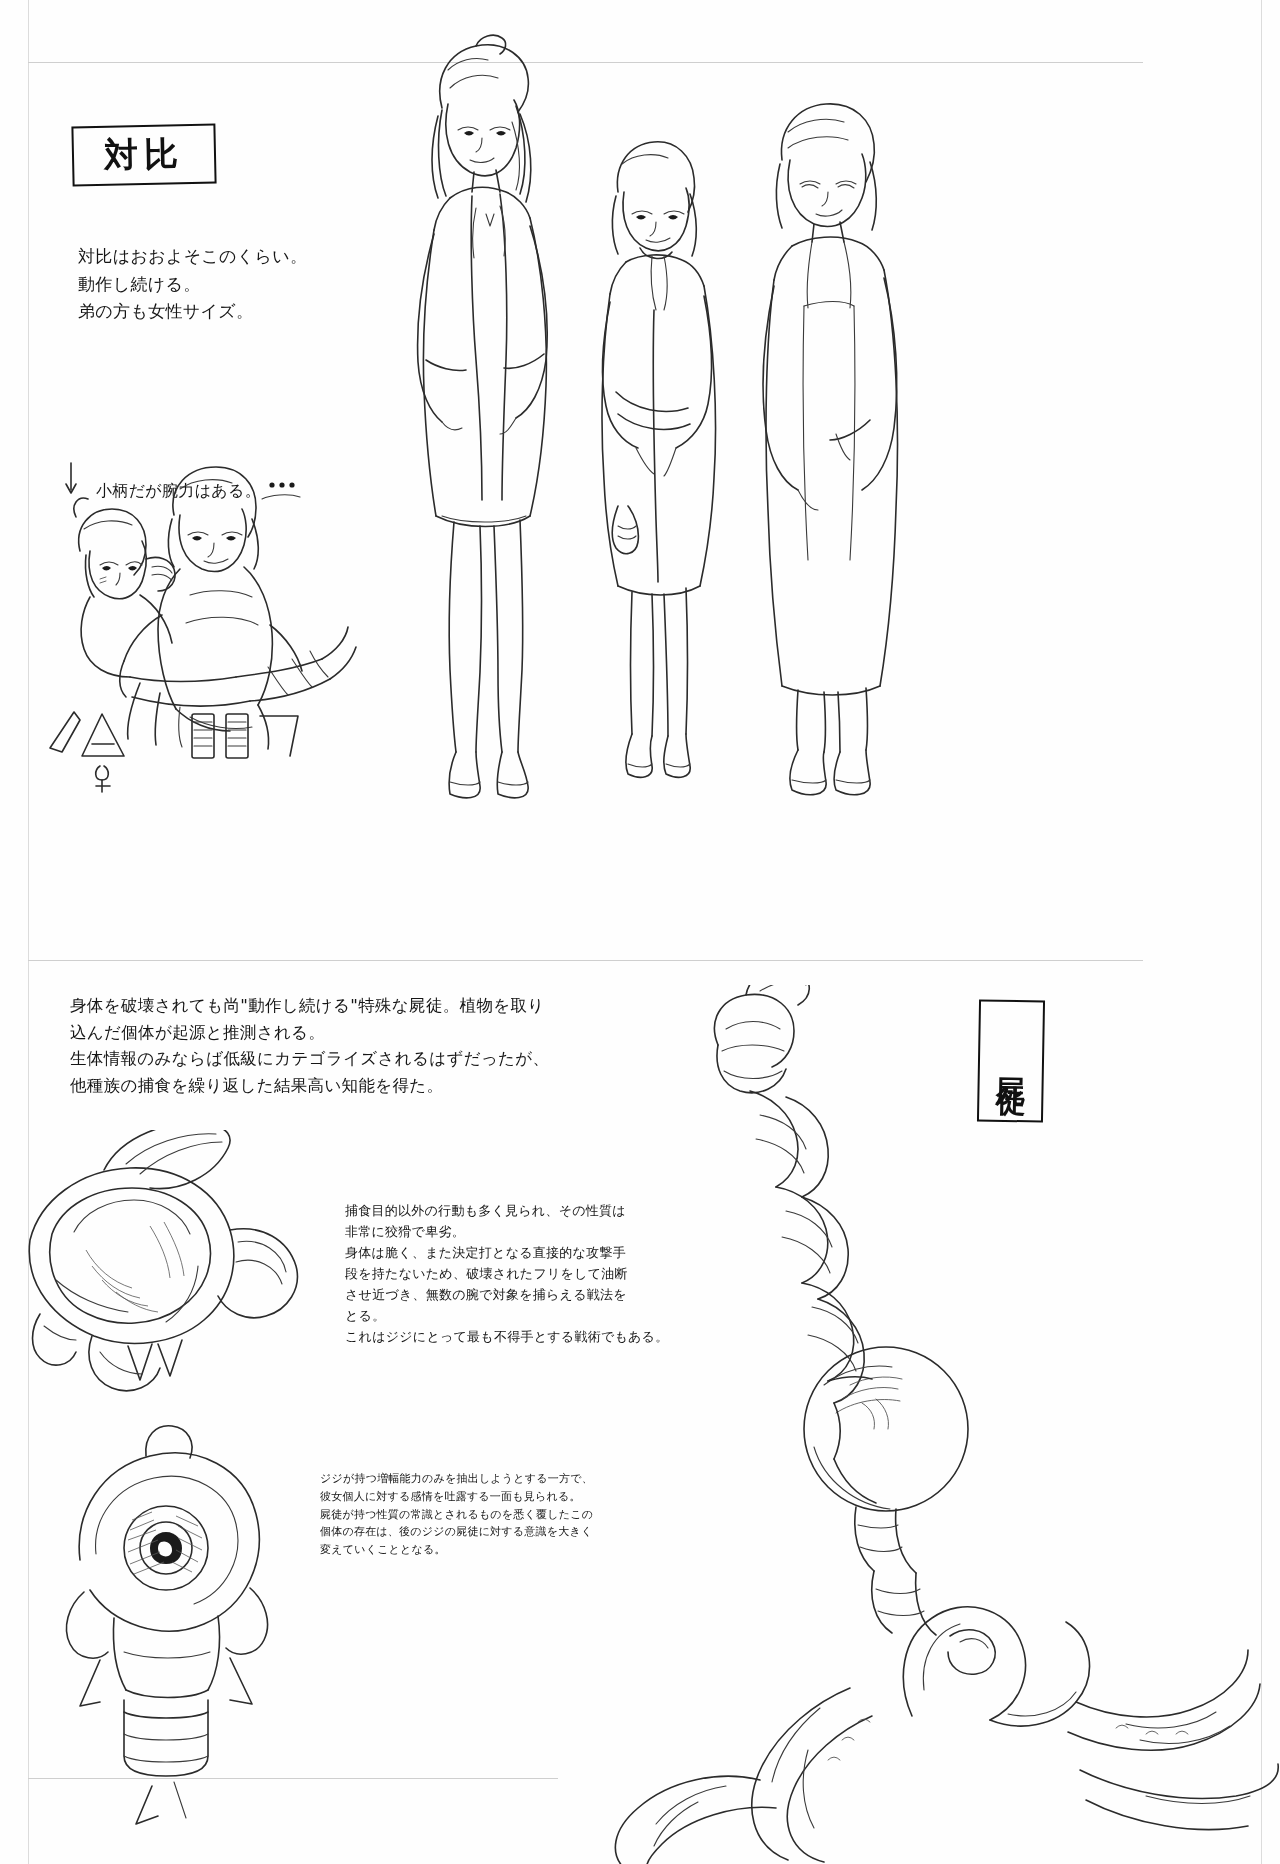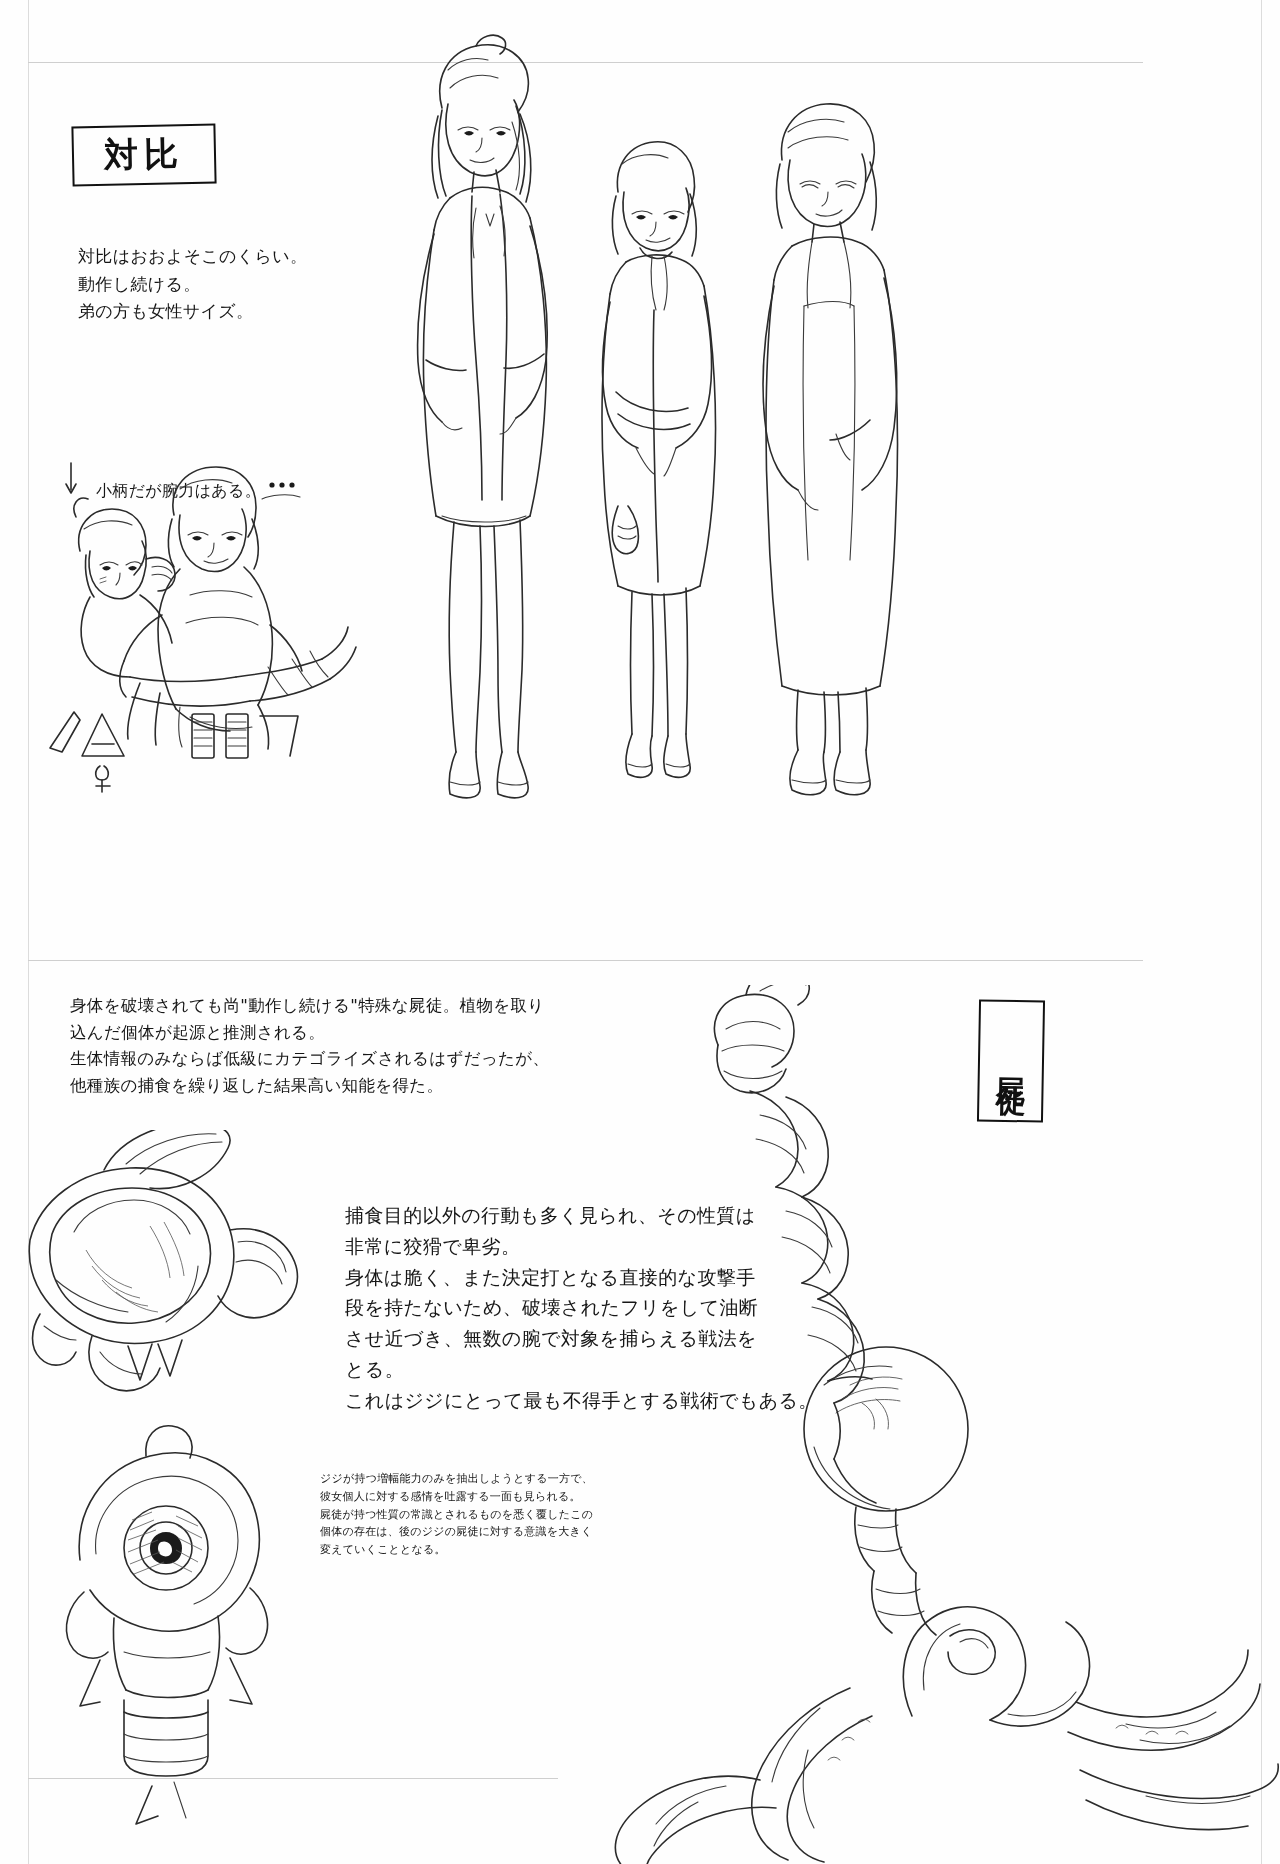--- a/index.html
+++ b/index.html
@@ -50,21 +50,21 @@
     position: absolute;
     font-family: "DejaVu Sans", "Liberation Sans", sans-serif;
     color: #161616;
     line-height: 1.62;
     white-space: pre-wrap;
     letter-spacing: 0.02em;
   }
   .t-compare-note { left: 78px; top: 243px; width: 330px; font-size: 17px; }
   .t-small-note   { left: 96px; top: 478px; width: 330px; font-size: 16px; }
   .t-body-1 { left: 70px; top: 993px;  width: 640px; font-size: 16.5px; }
-  .t-body-2 { left: 345px; top: 1200px; width: 500px; font-size: 19px; }
+  .t-body-2 { left: 345px; top: 1200px; width: 500px; font-size: 13px; }
   .t-body-3 { left: 320px; top: 1470px; width: 500px; font-size: 11px; }
 
   
   .title-box {
     position: absolute;
     border: 2.5px solid #111;
     display: flex;
     align-items: center;
     justify-content: center;
     font-weight: bold;

